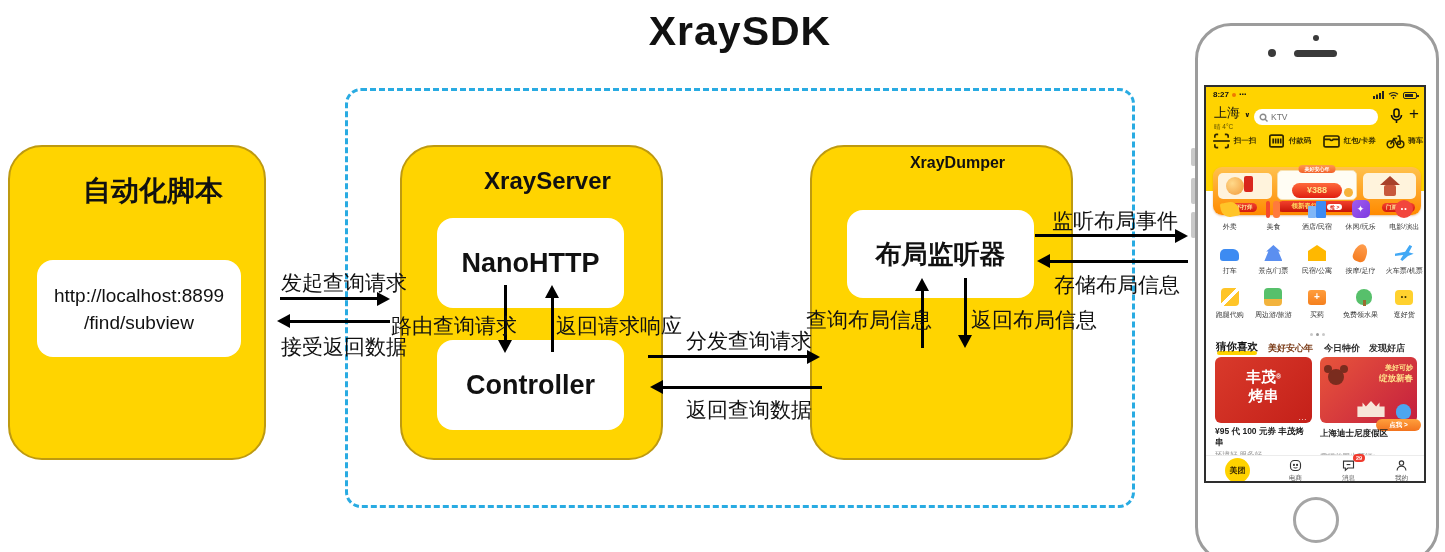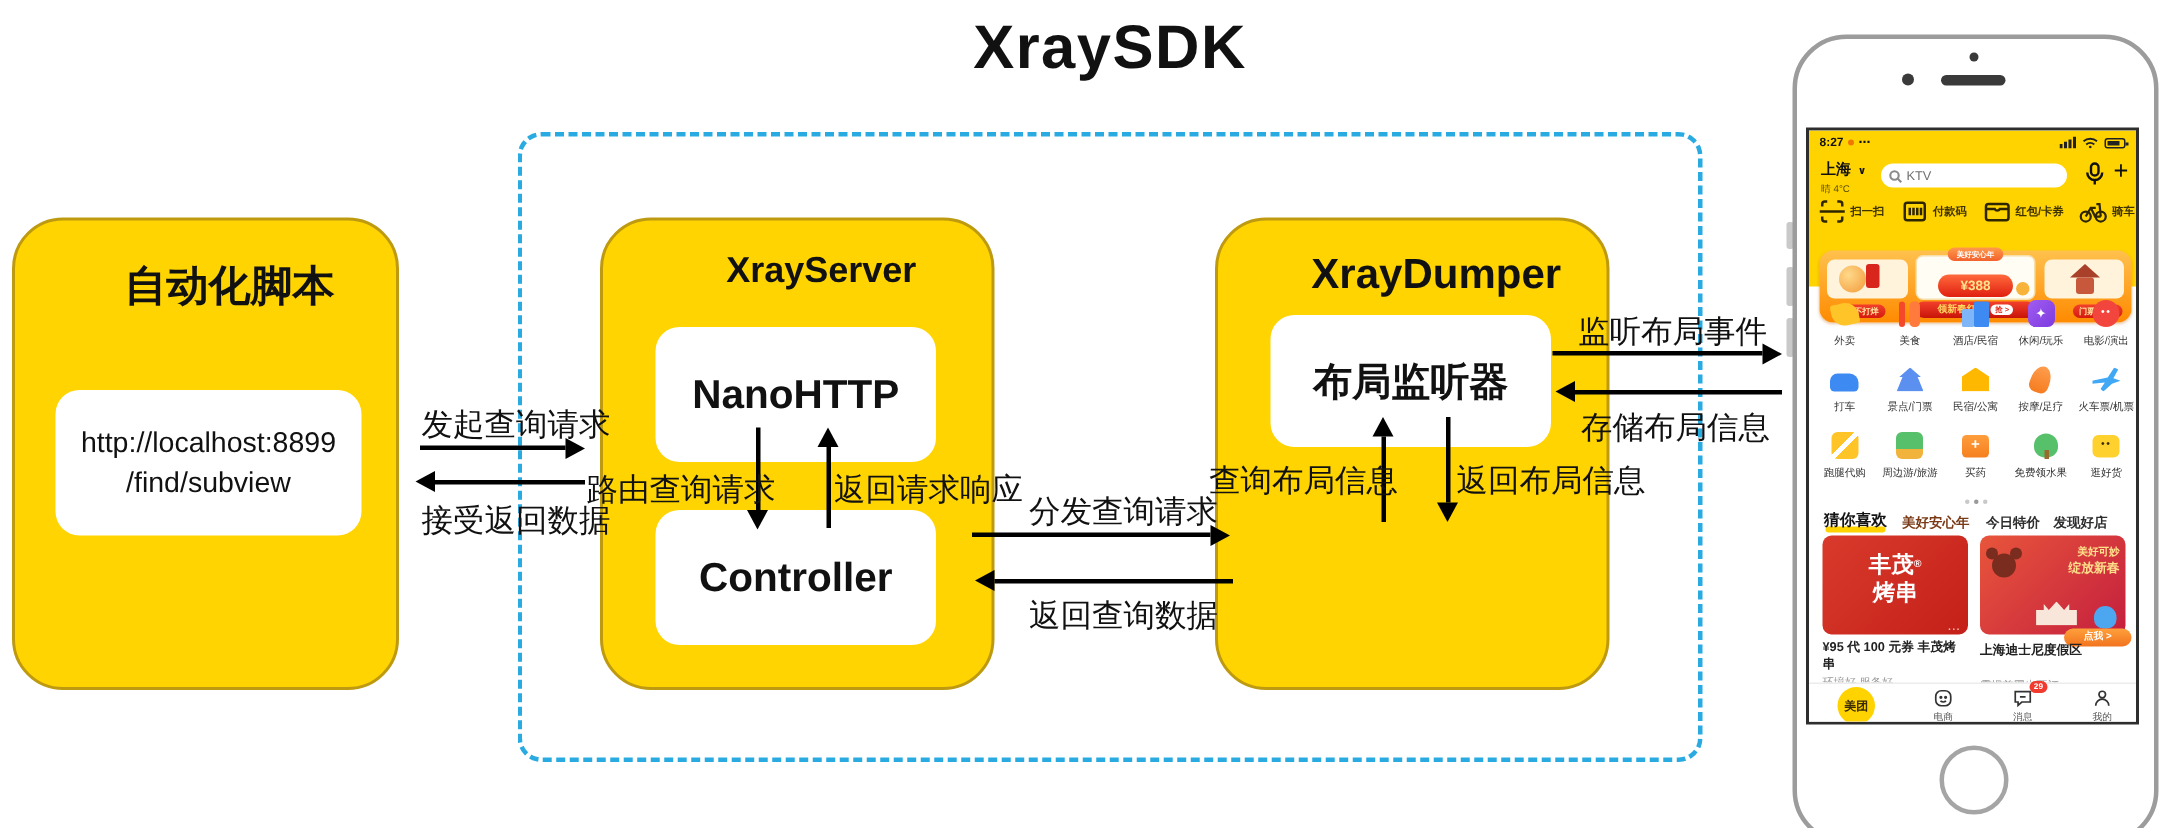--- a/index.html
+++ b/index.html
@@ -74,21 +74,21 @@
   <div class="wbox abs" style="left:437px;top:218px;width:187px;height:90px;font-size:27px;">NanoHTTP</div>
   <div class="wbox abs" style="left:437px;top:340px;width:187px;height:90px;font-size:27px;">Controller</div>
   <div class="abs vline" style="left:504px;top:285px;height:55px;"></div>
   <div class="abs tri tri-d" style="left:498px;top:340px;"></div>
   <div class="abs tri tri-u" style="left:545px;top:285px;"></div>
   <div class="abs vline" style="left:551px;top:298px;height:54px;"></div>
   <div class="abs flowlbl" style="left:391px;top:312px;">路由查询请求</div>
   <div class="abs flowlbl" style="left:556px;top:312px;">返回请求响应</div>
 
   <div class="abs ybox" style="left:810px;top:145px;width:263px;height:315px;">
-    <div class="ybox-title abs" style="top:20px;font-size:28px;">XrayDumper</div>
+    <div class="ybox-title abs" style="top:7px;font-size:16px;">XrayDumper</div>
   </div>
   <div class="wbox abs" style="left:847px;top:210px;width:187px;height:88px;font-size:26px;">布局监听器</div>
   <div class="abs tri tri-u" style="left:915px;top:278px;"></div>
   <div class="abs vline" style="left:921px;top:291px;height:57px;"></div>
   <div class="abs vline" style="left:964px;top:278px;height:57px;"></div>
   <div class="abs tri tri-d" style="left:958px;top:335px;"></div>
   <div class="abs flowlbl" style="left:806px;top:306px;">查询布局信息</div>
   <div class="abs flowlbl" style="left:971px;top:306px;">返回布局信息</div>
 
   <div class="abs flowlbl" style="left:281px;top:269px;">发起查询请求</div>
@@ -147,21 +147,21 @@
             <circle cx="5.5" cy="7" r="0.9" fill="#222" stroke="none"></circle>
           </svg>
         </span>
       <span style="width:14px;height:7px;border:1px solid #222;border-radius:2px;position:relative;">
           <span style="position:absolute;left:1px;top:1px;width:8px;height:3px;background:#222;"></span>
           <span style="position:absolute;right:-3px;top:1.5px;width:2px;height:2px;background:#222;"></span>
         </span>
     </div>
 
     <div class="abs" style="left:8px;top:16px;">
-      <span style="font-size:10px;font-weight:700;">上海</span>
+      <span style="font-size:13px;font-weight:400;">上海</span>
       <span style="font-size:7px;font-weight:700;">∨</span>
       <div style="font-size:6.5px;color:#5f5200;margin-top:1px;">晴 4°C</div>
     </div>
     <div class="abs" id="search-pill">
       <span>
           <svg width="9" height="9" fill="none" stroke="#8a8a8a" stroke-width="1.4">
             <circle cx="4" cy="4" r="2.8"></circle>
             <line x1="6.2" y1="6.2" x2="8.5" y2="8.5"></line>
           </svg>
         </span>

